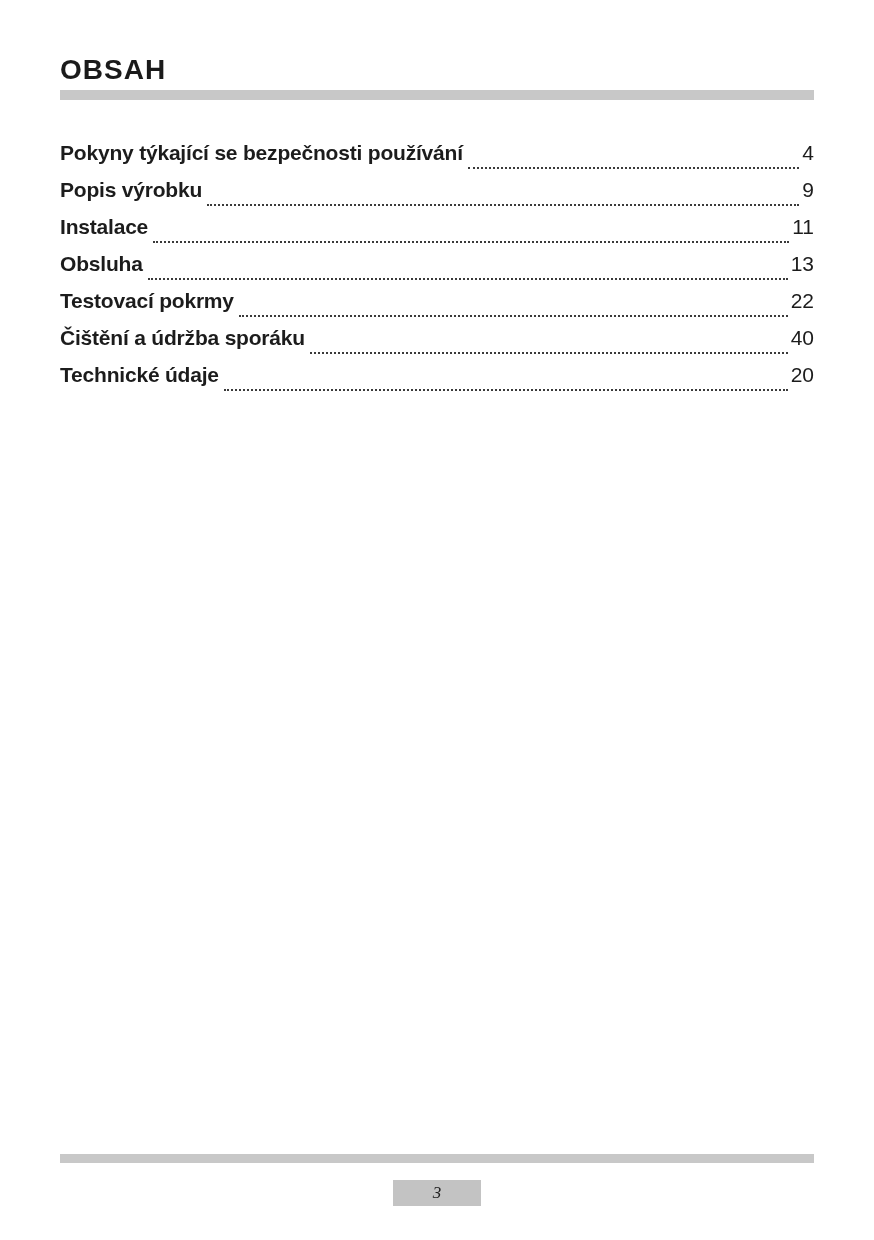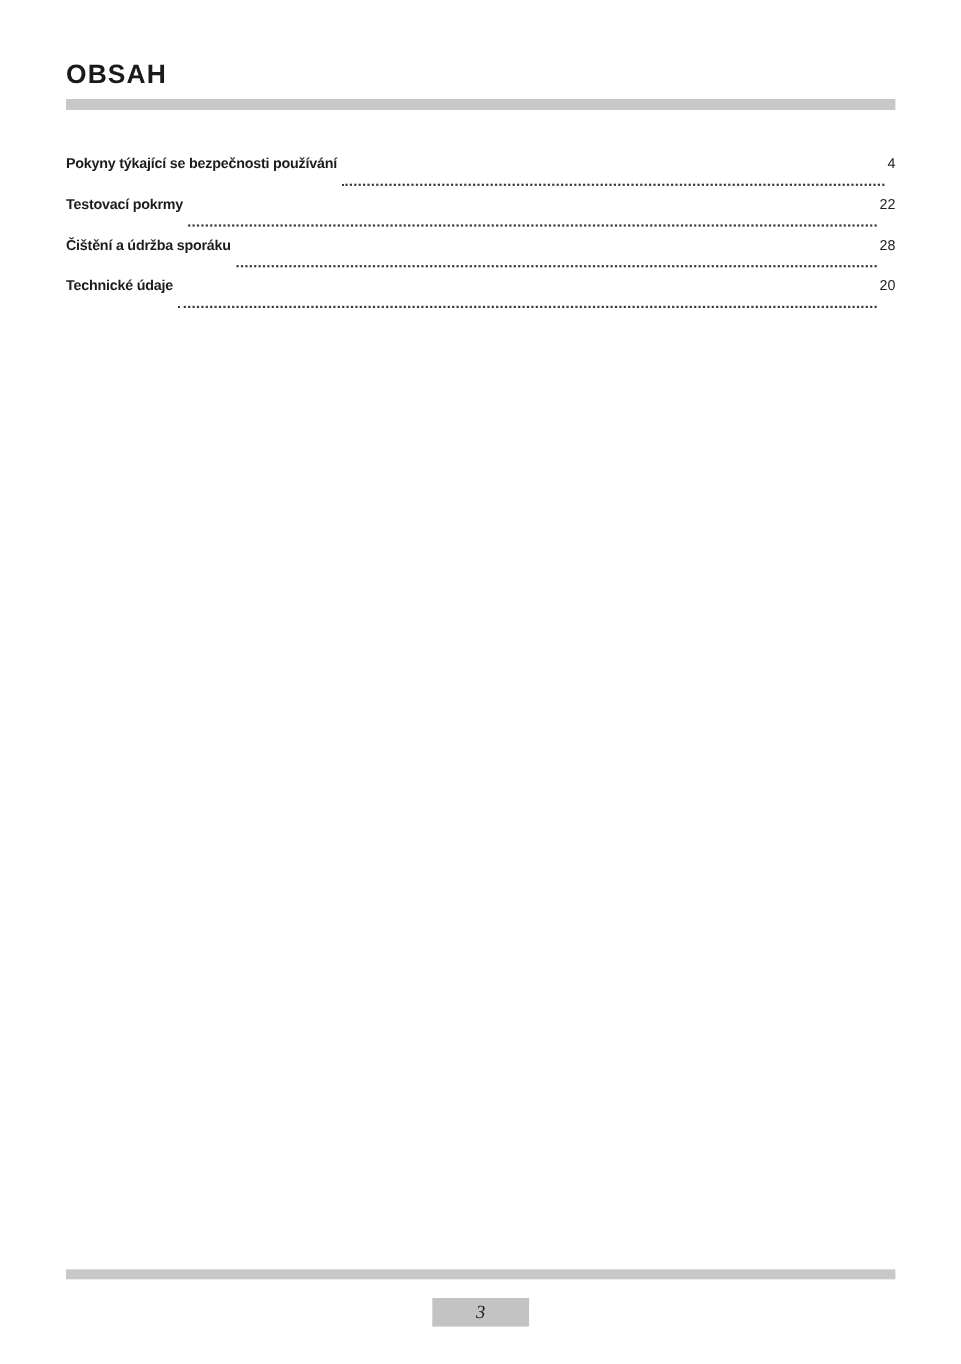--- a/index.html
+++ b/index.html
@@ -16,21 +16,21 @@
     overflow: hidden;
   }
   .page {
     position: absolute;
     inset: 0;
   }
   .page-title {
     position: absolute;
     top: 54px;
     left: 60px;
-    font-size: 24px;
+    font-size: 28px;
     font-weight: bold;
     letter-spacing: 1px;
     color: #1a1a1a;
   }
   .title-bar {
     position: absolute;
     top: 90px;
     left: 60px;
     width: 754px;
     height: 10px;
@@ -39,21 +39,21 @@
   .toc-list {
     position: absolute;
     top: 141px;
     left: 60px;
     width: 754px;
   }
   .toc-row {
     display: flex;
     align-items: baseline;
     height: 37px;
-    font-size: 13px;
+    font-size: 21px;
   }
   .toc-label {
     font-weight: bold;
     letter-spacing: -0.2px;
     white-space: nowrap;
   }
   .leader {
     flex: 1;
     align-self: flex-end;
     margin: 0 3px 9px 5px;
@@ -99,34 +99,49 @@
   <div class="title-bar"></div>
 
   <div class="toc-list">
 
     <div class="toc-row">
       <span class="toc-label">Pokyny týkající se bezpečnosti používání</span>
       <span class="leader"></span>
       <span class="toc-page">4</span>
     </div>
 
+    <div class="toc-row">
+      <span class="toc-label">Popis výrobku</span>
+      <span class="leader"></span>
+      <span class="toc-page">9</span>
+    </div>
 
+    <div class="toc-row">
+      <span class="toc-label">Instalace</span>
+      <span class="leader"></span>
+      <span class="toc-page">11</span>
+    </div>
 
+    <div class="toc-row">
+      <span class="toc-label">Obsluha</span>
+      <span class="leader"></span>
+      <span class="toc-page">13</span>
+    </div>
 
 
     <div class="toc-row">
       <span class="toc-label">Testovací pokrmy</span>
       <span class="leader"></span>
       <span class="toc-page">22</span>
     </div>
 
     <div class="toc-row">
       <span class="toc-label">Čištění a údržba sporáku</span>
       <span class="leader"></span>
-      <span class="toc-page">28</span>
+      <span class="toc-page">40</span>
     </div>
 
 
     <div class="toc-row">
       <span class="toc-label">Technické údaje</span>
       <span class="leader"></span>
       <span class="toc-page">20</span>
     </div>
 
   </div>

